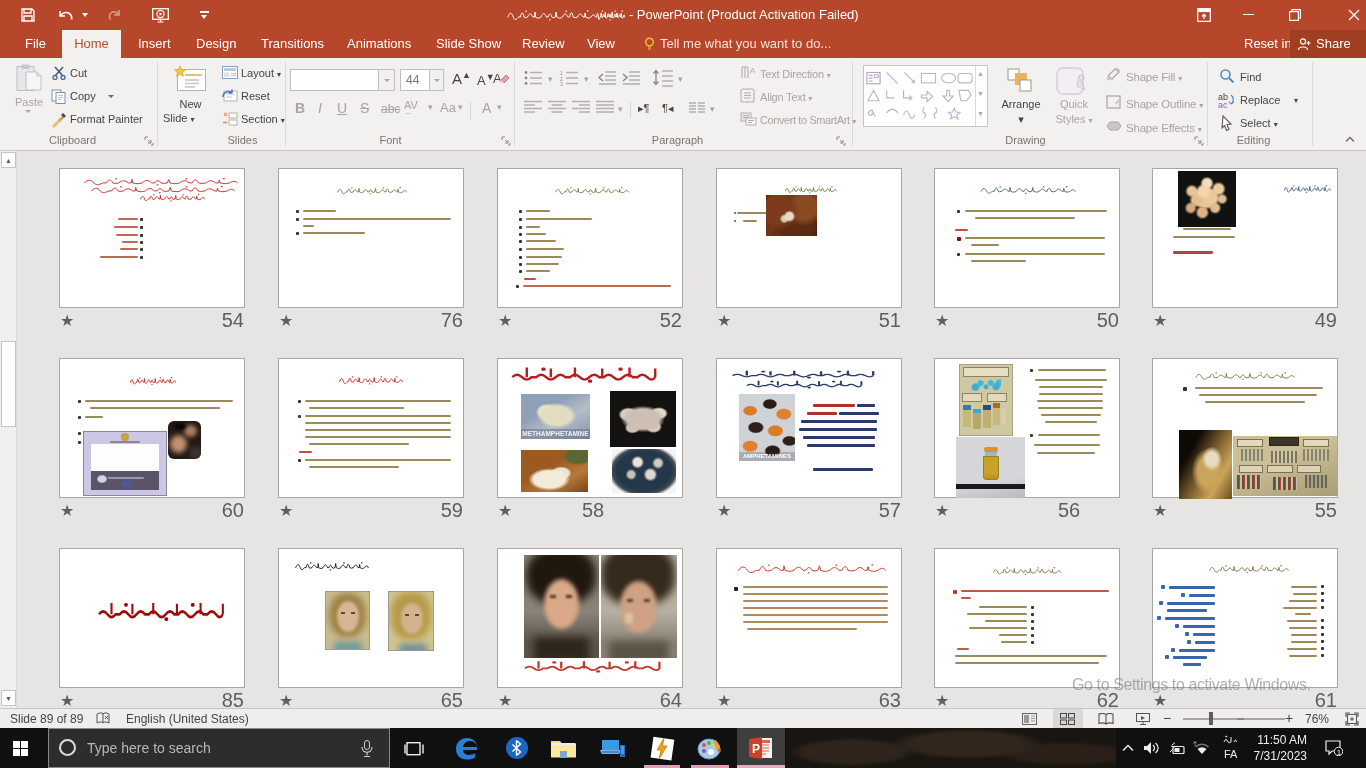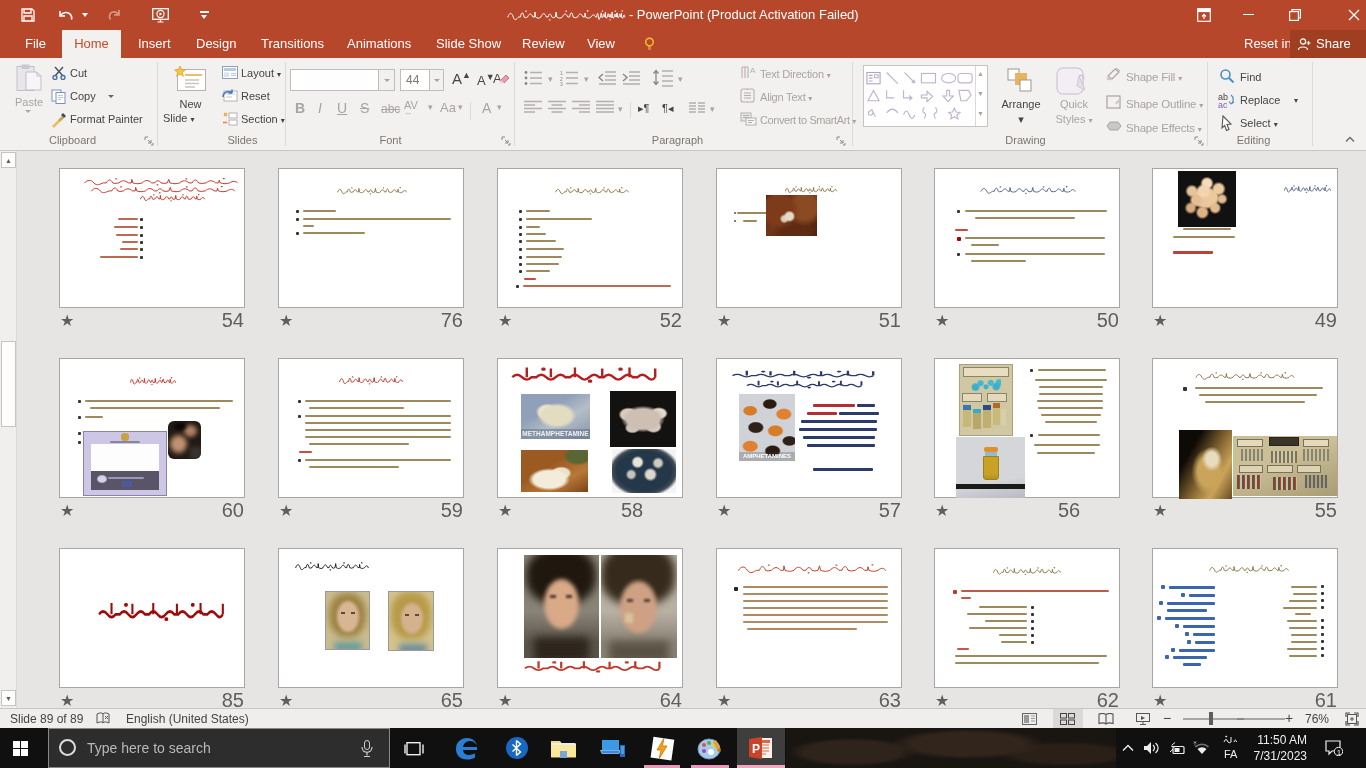--- a/index.html
+++ b/index.html
@@ -105,20 +105,21 @@
  <div class="tab" style="left:196px">Design</div>
  <div class="tab" style="left:261px">Transitions</div>
  <div class="tab" style="left:347px">Animations</div>
  <div class="tab" style="left:436px">Slide Show</div>
  <div class="tab" style="left:522px">Review</div>
  <div class="tab" style="left:587px">View</div>
  <svg class="abs" style="left:644px;top:7px" width="11" height="15" viewBox="0 0 11 15">
         <circle cx="5.5" cy="5" r="3.8" fill="none" stroke="#f0c431" stroke-width="1.4"></circle>
         <path d="M4,10 h3 M4,12 h3" stroke="#f0c431" stroke-width="1.2"></path>
       </svg>
+ <div class="tab" style="left:660px;color:#f7e1d8">Tell me what you want to do...</div>
  <div class="tab" style="left:1244px">Reset in</div>
  <div class="abs" style="left:1290px;top:0;width:76px;height:28px;background:#a03e22"></div>
  <svg class="abs" style="left:1297px;top:7px" width="15" height="14" viewBox="0 0 15 14">
         <circle cx="6" cy="4.5" r="2.6" fill="none" stroke="#fff" stroke-width="1.2"></circle>
         <path d="M1.5,13 c0,-4 9,-4 9,0" fill="none" stroke="#fff" stroke-width="1.2"></path>
         <path d="M11.5,4 v4 M9.5,6 h4" stroke="#fff" stroke-width="1.2"></path>
       </svg>
  <div class="tab" style="left:1316px">Share</div>
 </div>
 
@@ -830,40 +831,41 @@
       <div class="snum" style="left:801px;top:158px;width:100px;text-align:right">51</div>
  <div class="star" style="left:935px;top:160px">★</div>
       <div class="snum" style="left:1019px;top:158px;width:100px;text-align:right">50</div>
  <div class="star" style="left:1153px;top:160px">★</div>
       <div class="snum" style="left:1237px;top:158px;width:100px;text-align:right">49</div>
  <div class="star" style="left:60px;top:350px">★</div>
       <div class="snum" style="left:144px;top:348px;width:100px;text-align:right">60</div>
  <div class="star" style="left:279px;top:350px">★</div>
       <div class="snum" style="left:363px;top:348px;width:100px;text-align:right">59</div>
  <div class="star" style="left:498px;top:350px">★</div>
-      <div class="snum" style="left:582px;top:348px;width:100px;text-align:center">58</div>
+      <div class="snum" style="left:582px;top:348px;width:100px;text-align:left">58</div>
  <div class="star" style="left:717px;top:350px">★</div>
       <div class="snum" style="left:801px;top:348px;width:100px;text-align:right">57</div>
  <div class="star" style="left:935px;top:350px">★</div>
       <div class="snum" style="left:1019px;top:348px;width:100px;text-align:center">56</div>
  <div class="star" style="left:1153px;top:350px">★</div>
       <div class="snum" style="left:1237px;top:348px;width:100px;text-align:right">55</div>
  <div class="star" style="left:60px;top:540px">★</div>
       <div class="snum" style="left:144px;top:538px;width:100px;text-align:right">85</div>
  <div class="star" style="left:279px;top:540px">★</div>
       <div class="snum" style="left:363px;top:538px;width:100px;text-align:right">65</div>
  <div class="star" style="left:498px;top:540px">★</div>
       <div class="snum" style="left:582px;top:538px;width:100px;text-align:right">64</div>
  <div class="star" style="left:717px;top:540px">★</div>
       <div class="snum" style="left:801px;top:538px;width:100px;text-align:right">63</div>
  <div class="star" style="left:935px;top:540px">★</div>
       <div class="snum" style="left:1019px;top:538px;width:100px;text-align:right">62</div>
  <div class="star" style="left:1153px;top:540px">★</div>
       <div class="snum" style="left:1237px;top:538px;width:100px;text-align:right">61</div>
 
+ <div class="abs" style="left:1072px;top:525px;font-size:16px;letter-spacing:-0.4px;color:rgba(112,112,112,0.55)">Go to Settings to activate Windows.</div>
 </div>
 
 <div id="statusbar">
  <div class="abs" style="left:10px;top:3px">Slide 89 of 89</div>
  <svg class="abs" style="left:96px;top:3px" width="14" height="13" viewBox="0 0 14 13">
         <path d="M1,2 c3,-1.5 5,-1.5 6,0 c1,-1.5 3,-1.5 6,0 v9 c-3,-1.5 -5,-1.5 -6,0 c-1,-1.5 -3,-1.5 -6,0 z M7,2 v9" fill="none" stroke="#555" stroke-width="1"></path>
         <path d="M9,4 l3,3 M12,4 l-3,3" stroke="#555" stroke-width="1"></path>
       </svg>
  <div class="abs" style="left:126px;top:3px">English (United States)</div>
  <svg class="abs" style="left:1022px;top:4px" width="15" height="12" viewBox="0 0 15 12">

